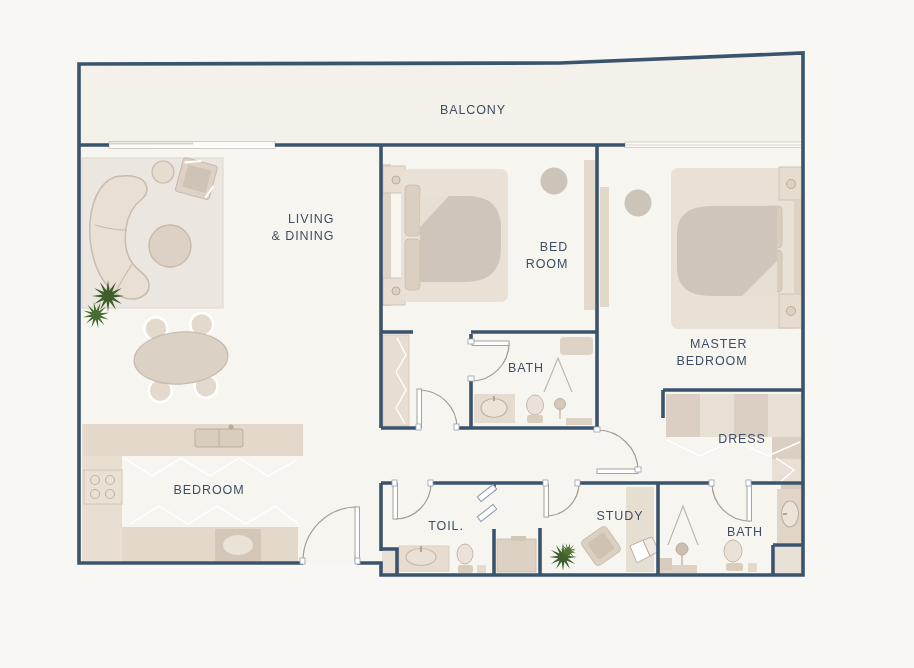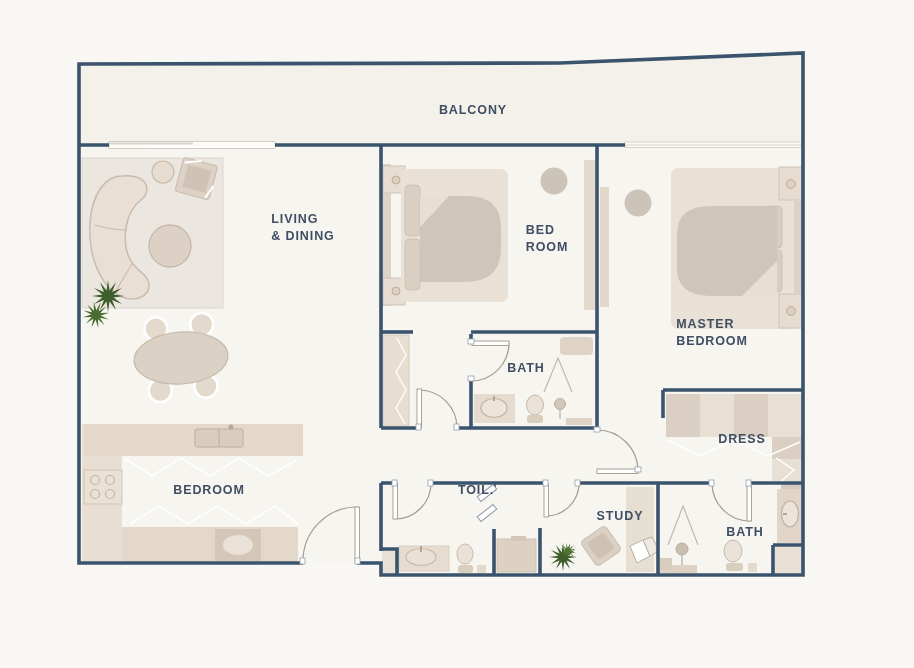--- a/index.html
+++ b/index.html
@@ -9,24 +9,24 @@
     font-family:"Liberation Sans", sans-serif;
     overflow:hidden;
   }
   .plan-stage{position:relative;width:914px;height:668px;}
   .plan-stage svg{position:absolute;left:0;top:0;}
   .room-label{
     position:absolute;
     transform:translate(-50%,-50%);
     color:var(--label_text,#3f4e63);
     font-size:12.5px;
-    font-weight:700;
+    font-weight:400;
     letter-spacing:0.9px;
     line-height:16.5px;
-    text-align:left;
+    text-align:right;
     white-space:pre-line;
     user-select:none;
   }
 </style>
 </head>
 <body>
 
 <div class="plan-stage">
 
 <svg width="914" height="668" viewBox="0 0 914 668">
@@ -248,24 +248,24 @@
           <rect x="635" y="467" width="6" height="5"></rect>
       <rect x="709" y="480" width="5" height="6"></rect>
           <rect x="746" y="480" width="5" height="6"></rect>
     </g>
   </g>
 </svg>
 
 <div class="room-label" style="left:473px;top:110px;">BALCONY</div>
 <div class="room-label" style="left:303px;top:227px;">LIVING
 &amp; DINING</div>
-<div class="room-label" style="left:547px;top:238px;">BED
+<div class="room-label" style="left:547px;top:255px;">BED
 ROOM</div>
-<div class="room-label" style="left:712px;top:332px;">MASTER
+<div class="room-label" style="left:712px;top:352px;">MASTER
 BEDROOM</div>
 <div class="room-label" style="left:526px;top:368px;">BATH</div>
 <div class="room-label" style="left:726px;top:439px;margin-left:16px;">DRESS</div>
 <div class="room-label" style="left:209px;top:490px;">BEDROOM</div>
-<div class="room-label" style="left:446px;top:490px;margin-left:30px;">TOIL.</div>
+<div class="room-label" style="left:446px;top:526px;">TOIL.</div>
 <div class="room-label" style="left:620px;top:516px;">STUDY</div>
 <div class="room-label" style="left:745px;top:532px;">BATH</div>
 
 </div>
 
 </body></html>

